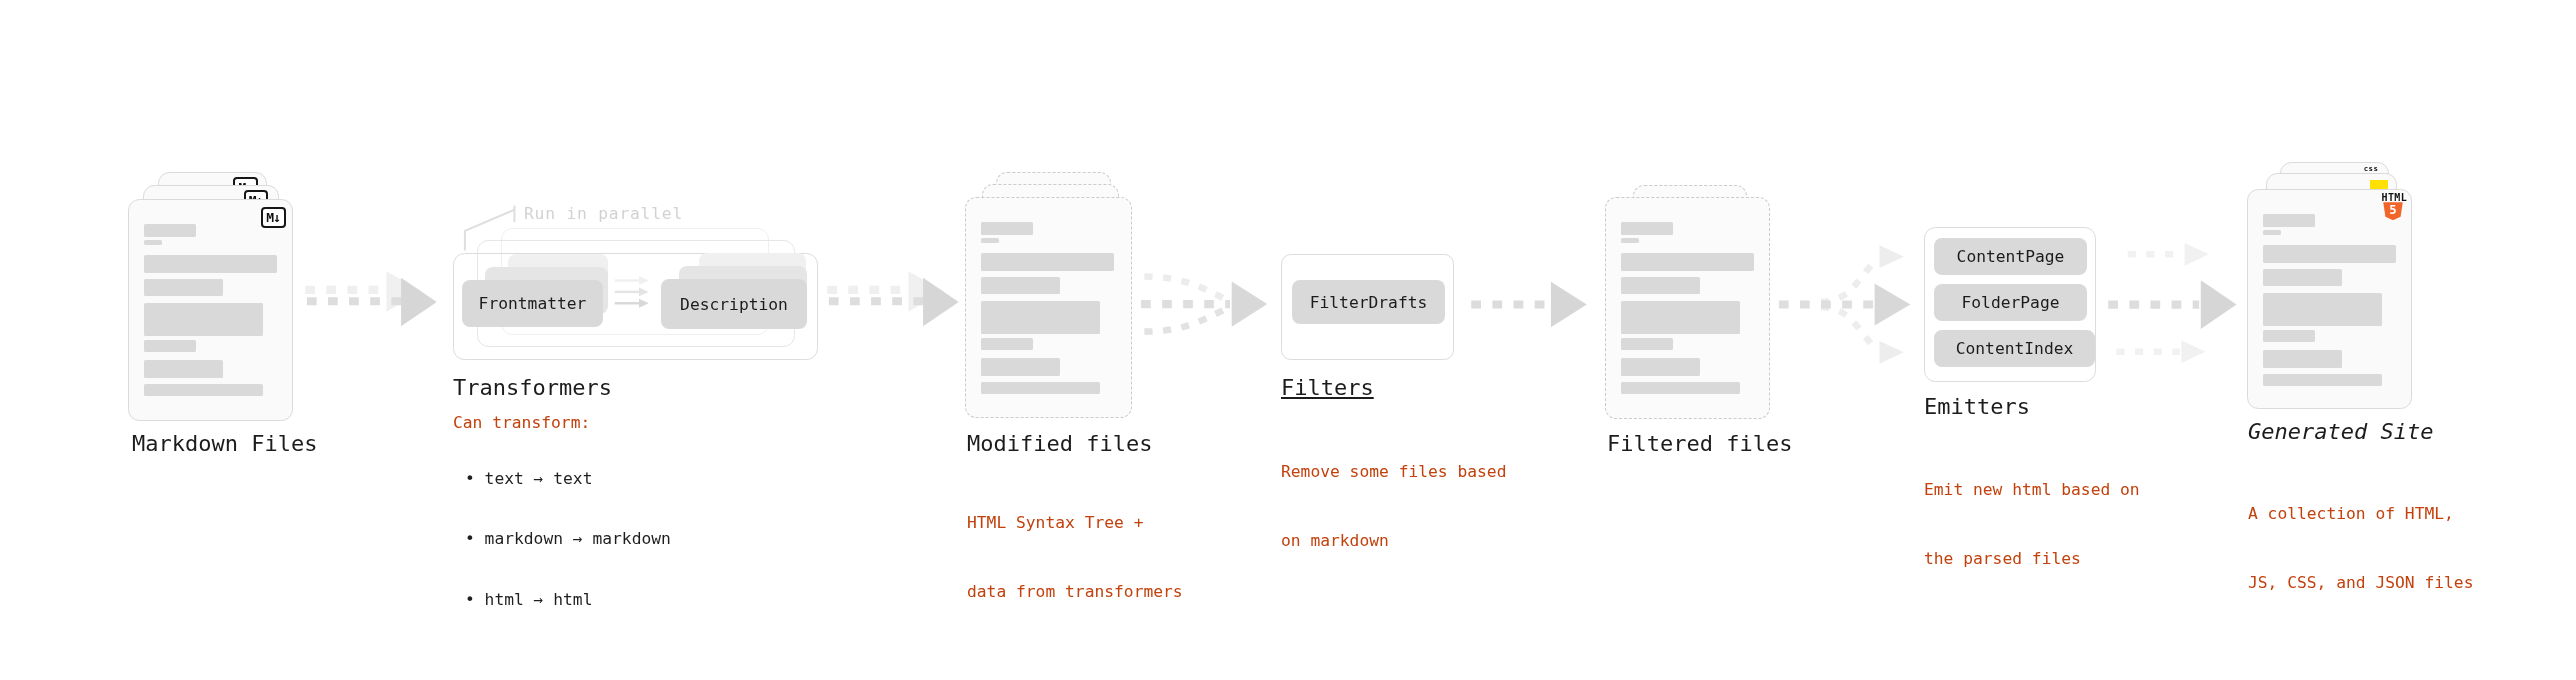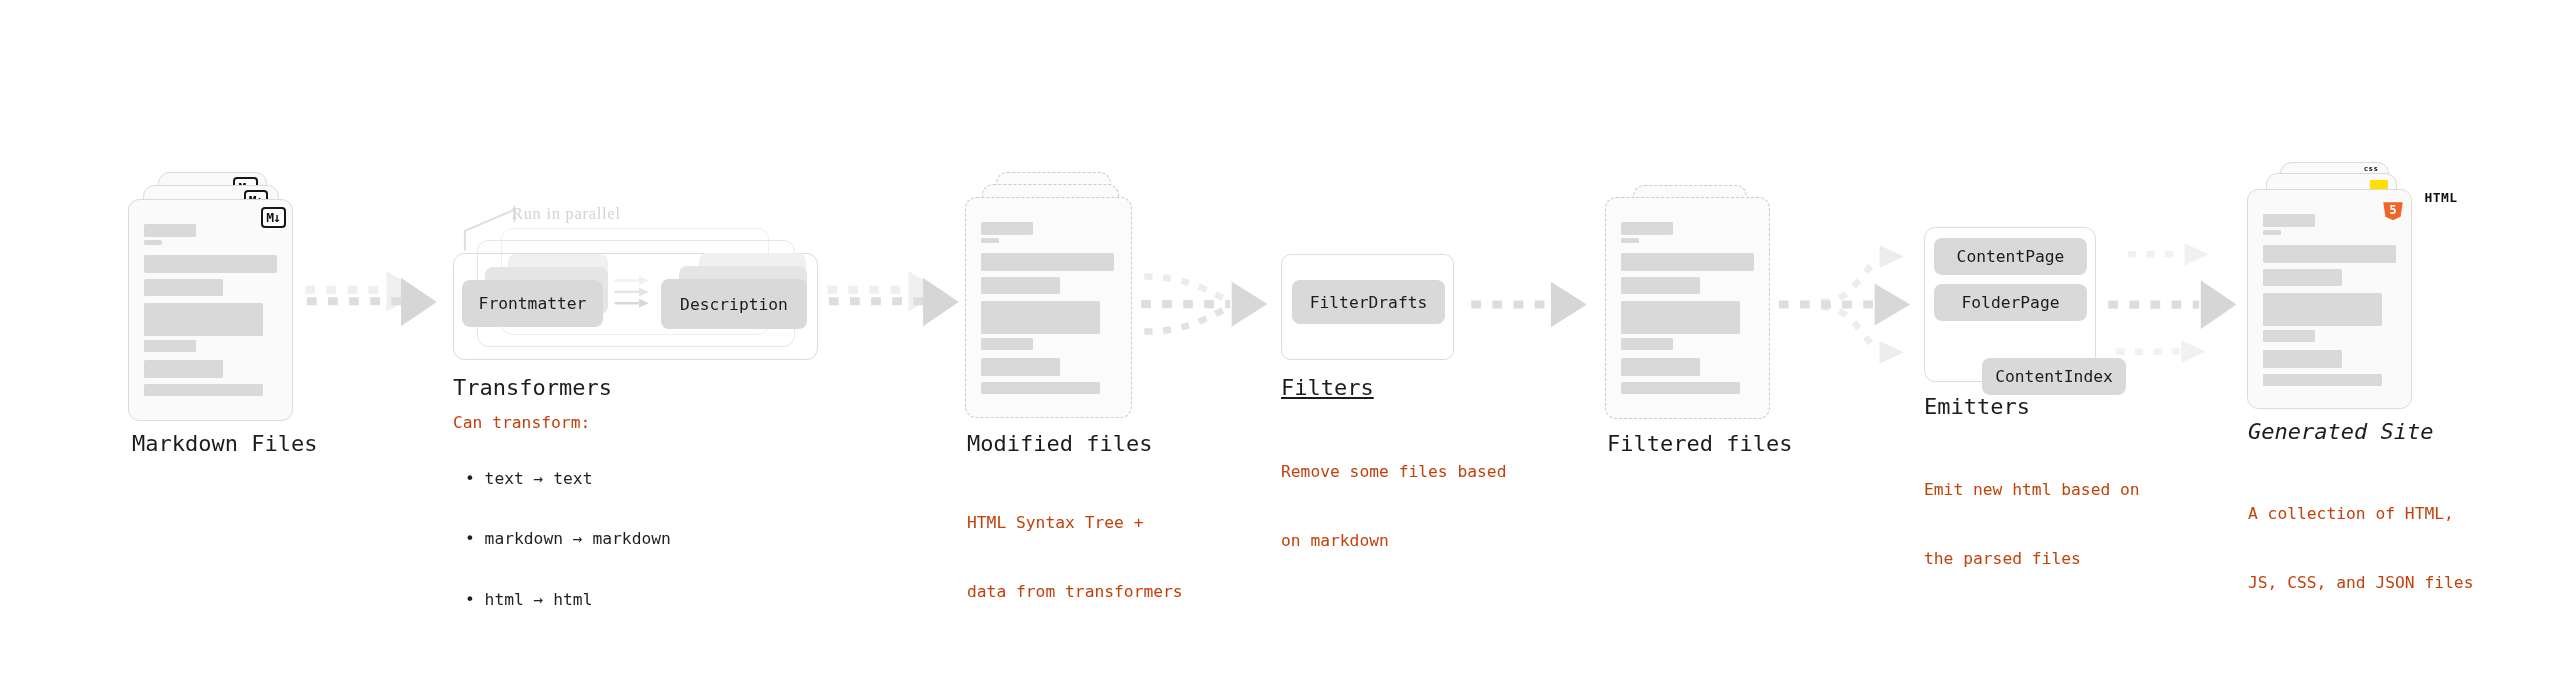--- a/index.html
+++ b/index.html
@@ -56,21 +56,21 @@
   .pill.ghost2 { background:#f0f0f0; }
 
   .arrow { position:absolute; }
 
   
   .css-badge { position:absolute; top:3.3px; right:9.8px; text-align:center; }
   .css-text { font-size:7.3px; font-weight:bold; color:#111; line-height:6.5px; letter-spacing:0.4px; }
   .css-bar { width:14px; height:3.3px; background:#2563eb; border-radius:0.8px; margin:0.8px auto 0; }
   .js-badge { position:absolute; top:5.7px; right:8.1px; width:18px; height:9px; background:#ffe000; }
   .html5-wrap { position:absolute; top:4.1px; right:6.5px; width:23px; text-align:center; }
-  .html5-text { font-size:13px; font-weight:bold; color:#111; line-height:7.3px; letter-spacing:0.4px;margin-left:43px; }
+  .html5-text { font-size:10px; font-weight:bold; color:#111; line-height:7.3px; letter-spacing:0.4px; }
   .html5-shield {
     width:19.5px; height:18px; margin:0.8px auto 0;
     background:#f1652a;
     clip-path:polygon(0 0,100% 0,89% 81%,50% 100%,11% 81%);
     color:#fff; font-size:12.2px; font-weight:bold; line-height:17px; text-align:center;
   }
 </style>
 </head>
 <body>
 
@@ -123,21 +123,21 @@
       <line x1="2" y1="22" x2="32" y2="22" stroke="#e4e4e4" stroke-width="3"></line>
         <polygon points="32,16.5 32,27.5 44,22" fill="#e4e4e4"></polygon>
       <line x1="2" y1="36" x2="32" y2="36" stroke="#d8d8d8" stroke-width="3"></line>
         <polygon points="32,30.5 32,41.5 44,36" fill="#d8d8d8"></polygon>
     </svg>
 
     <svg class="arrow" style="left:455px;top:200px;" width="75" height="52" viewBox="0 0 92 64">
       <polyline points="73,7 73,27" fill="none" stroke="#dedede" stroke-width="2.5"></polyline>
       <polyline points="73,12 12,38 12,62" fill="none" stroke="#dedede" stroke-width="2.5"></polyline>
     </svg>
-    <div class="note" style="left:512px;top:204px;font-family:Liberation Serif, serif;">Run in parallel</div>
+    <div class="note" style="left:524px;top:204px;">Run in parallel</div>
 
     <div class="label" style="left:453px;top:375px;">Transformers</div>
     <div class="body-text" style="left:453px;top:413px;line-height:20.3px;">Can transform:</div>
     <div class="bullets" style="left:465px;top:428px;">
       <div>• text → text</div>
       <div>• markdown → markdown</div>
       <div>• html → html</div>
     </div>
   </div>
 
@@ -211,21 +211,21 @@
     <path d="M58 76 C 96 78 102 104 126 128" fill="none" stroke="#ededed" stroke-width="8" stroke-dasharray="10 13"></path>
     <polygon points="130,118 130,146 160,132" fill="#ededed"></polygon>
     <line x1="6" y1="73" x2="122" y2="73" stroke="#dedede" stroke-width="10" stroke-dasharray="12 14"></line>
     <polygon points="124,47 124,99 168,73" fill="#d8d8d8"></polygon>
   </svg>
 
   <div>
     <div class="frame" style="left:1924px;top:227px;width:172px;height:155px;"></div>
     <div class="pill" style="left:1934px;top:238px;width:153px;height:37px;">ContentPage</div>
     <div class="pill" style="left:1934px;top:284px;width:153px;height:37px;">FolderPage</div>
-    <div class="pill" style="left:1982px;top:330px;width:144px;height:37px;margin-top:28px;">ContentIndex</div>
+    <div class="pill" style="left:1934px;top:330px;width:161px;height:37px;">ContentIndex</div>
     <div class="label" style="left:1924px;top:394px;">Emitters</div>
     <div class="body-text" style="left:1924px;top:432px;">
       <div>Emit new html based on</div>
       <div>the parsed files</div>
     </div>
   </div>
 
   <svg class="arrow" style="left:2105px;top:241px;" width="138" height="124" viewBox="0 0 170 152">
     <line x1="28" y1="16" x2="96" y2="16" stroke="#f1f1f1" stroke-width="8" stroke-dasharray="10 13"></line>
     <polygon points="98,2 98,30 128,16" fill="#f1f1f1"></polygon>

